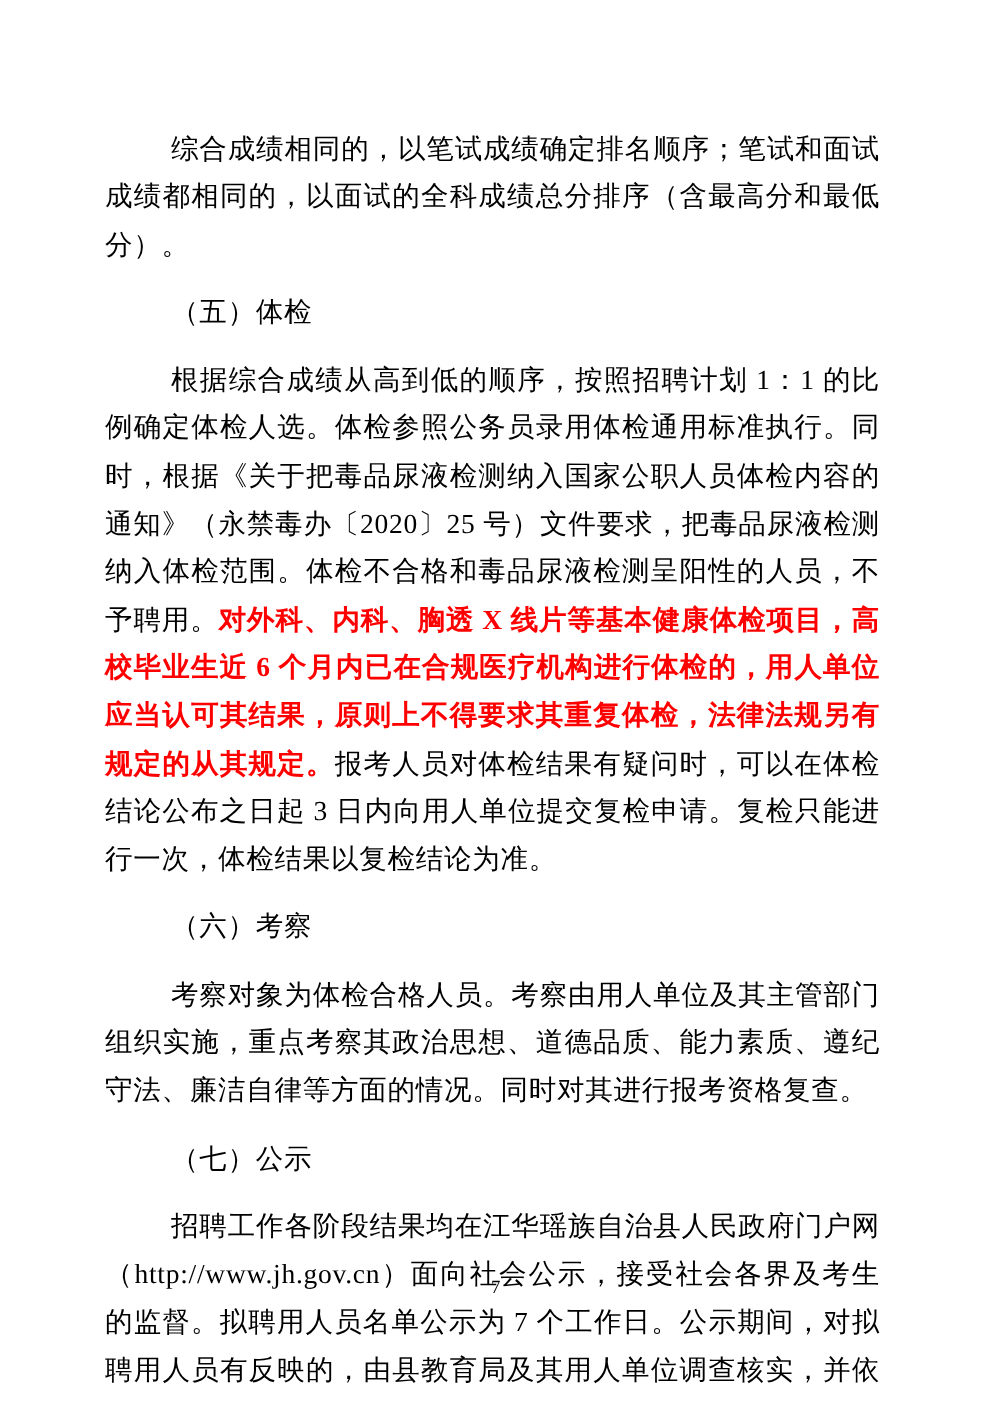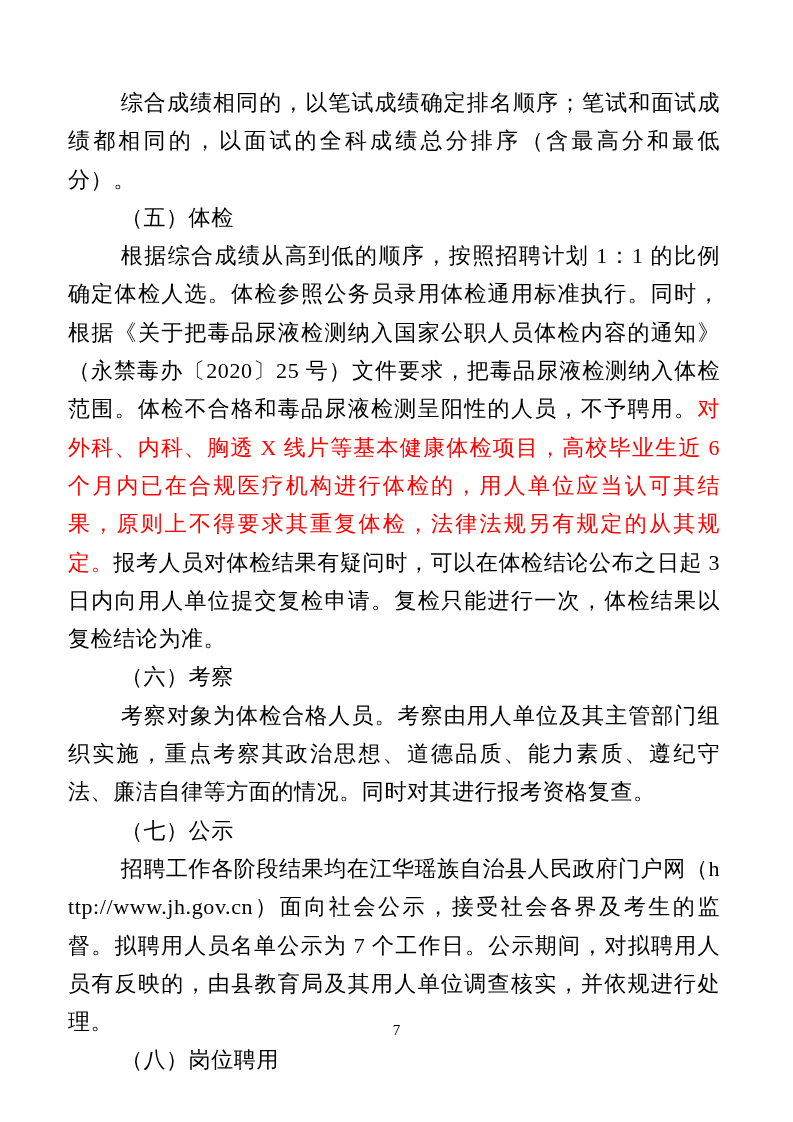--- a/index.html
+++ b/index.html
@@ -16,34 +16,34 @@
     font-family: "Liberation Serif", "DejaVu Serif", serif;
     color: #000000;
   }
   .content {
     position: absolute;
     left: 68px;
     top: 84px;
     width: 652px;
   }
   .para {
-    margin: 0;
+    margin: 16px;
     font-size: 22px;
     line-height: 38.3px;
     letter-spacing: 0.6px;
     text-align: justify;
     text-indent: 2.4em;
     word-break: break-all;
   }
   .heading {
     font-weight: normal;
   }
   .red-emphasis {
     color: #ff0000;
-    font-weight: normal;
+    font-weight: bold;
   }
   .page-num {
     position: absolute;
     top: 1020px;
     left: 0;
     width: 100%;
     text-align: center;
     font-size: 15px;
     line-height: 20px;
     color: #000000;

